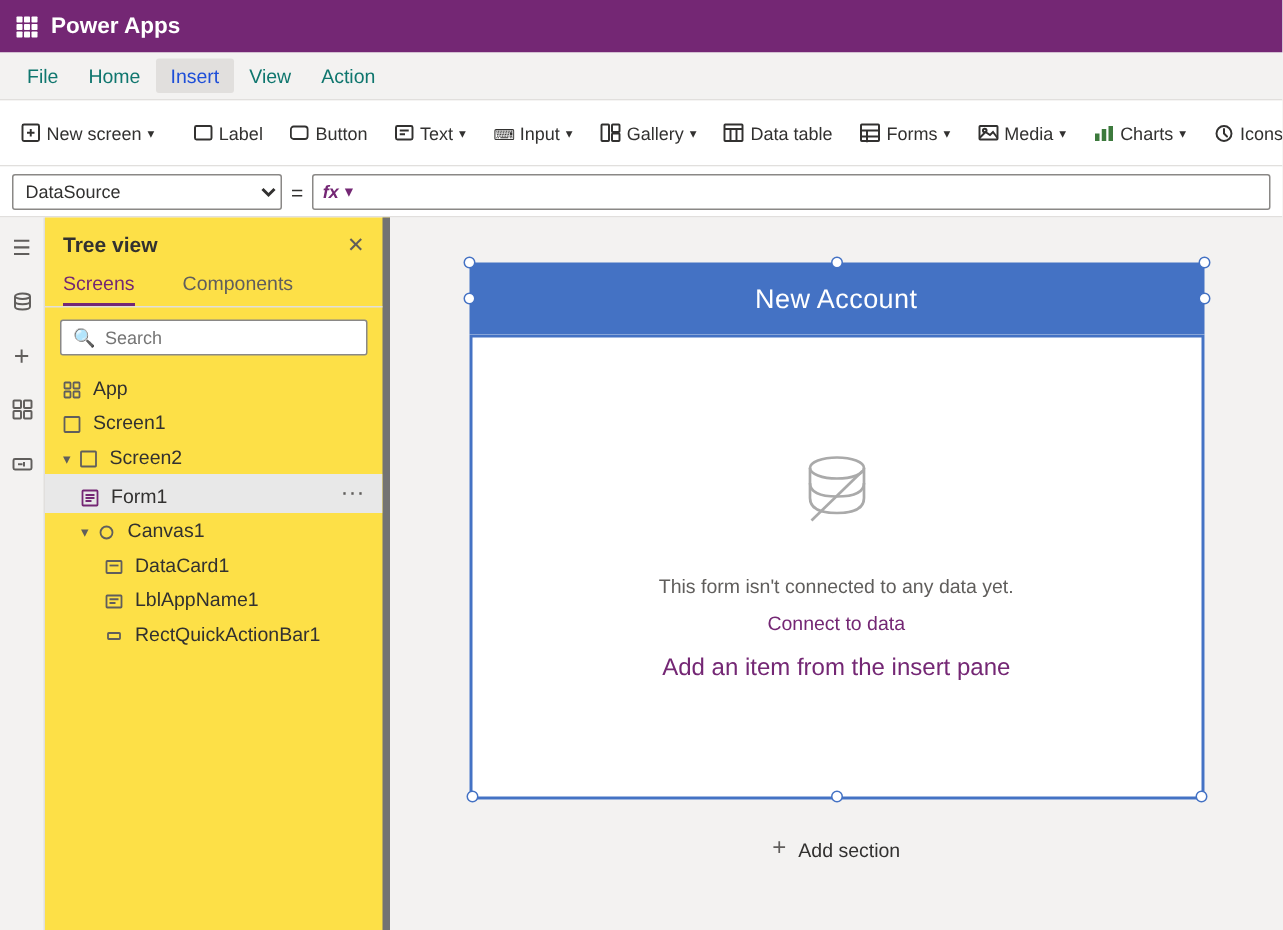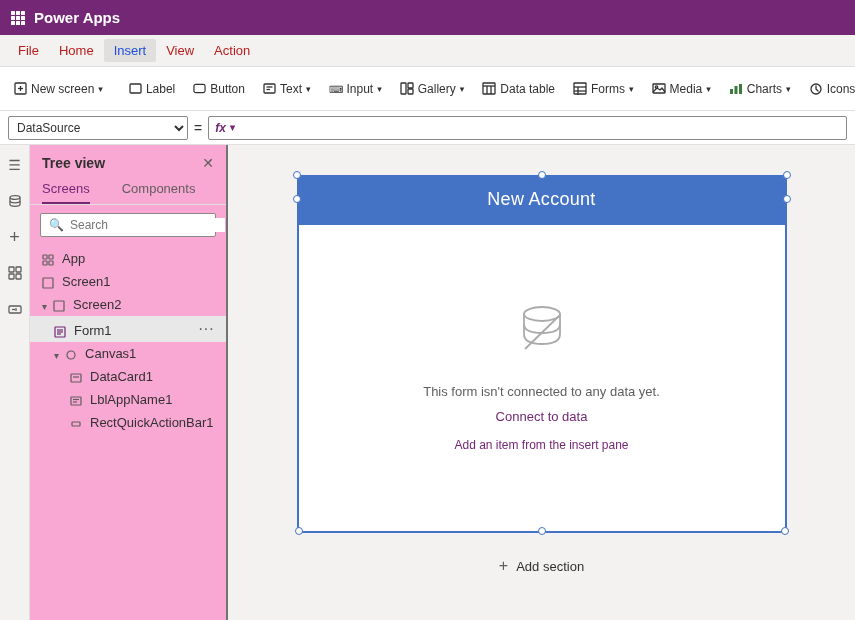--- a/index.html
+++ b/index.html
@@ -23,21 +23,21 @@
       background: #f3f2f1;
       display: flex;
       align-items: center;
       padding: 0 8px;
       border-bottom: 1px solid #e1dfdd;
     }
     .menu-item {
       padding: 4px 10px;
       cursor: pointer;
       font-size: 13px;
-      color: #b91c1c;
+      color: #0f766e;
       border-radius: 2px;
     }
     .menu-item.active { background: #e1dfdd; color: #1d4ed8; font-weight: 400; text-align: center; }
 
     
     #toolbar {
       height: 44px;
       background: white;
       display: flex;
       align-items: center;
@@ -118,23 +118,23 @@
       align-items: center;
       justify-content: center;
       cursor: pointer;
       color: #605e5c;
       font-size: 14px;
       border-radius: 2px;
     }
 
     
     #tree-panel {
-      width: 198px;
-      background: #f9a8d4;
-      border-right: 2px solid #737373;
+      width: 230px;
+      background: #fde047;
+      border-right: 5px solid #737373;
       display: flex;
       flex-direction: column;
     }
     #tree-panel-header {
       display: flex;
       align-items: center;
       justify-content: space-between;
       padding: 10px 12px 6px;
     }
     #tree-panel-title { font-size: 14px; font-weight: 600; color: #323130; }
@@ -245,21 +245,21 @@
       padding: 40px 20px;
       position: relative;
     }
     #form-body .db-icon {
       font-size: 40px;
       color: #aaa;
       margin-bottom: 6px;
     }
     #form-body .msg1 { font-size: 13px; color: #605e5c; }
     #form-body .msg2 { font-size: 13px; color: #742774; cursor: pointer; text-decoration: none; }
-    #form-body .msg3 { font-size: 12px; color: #742774; cursor: pointer; margin-top: 4px; }
+    #form-body .msg3 { font-size: 16px; color: #742774; cursor: pointer; margin-top: 4px; }
 
     #add-section {
       display: flex;
       align-items: center;
       gap: 8px;
       padding: 8px 12px;
       cursor: pointer;
       color: #323130;
       font-size: 13px;
     }

